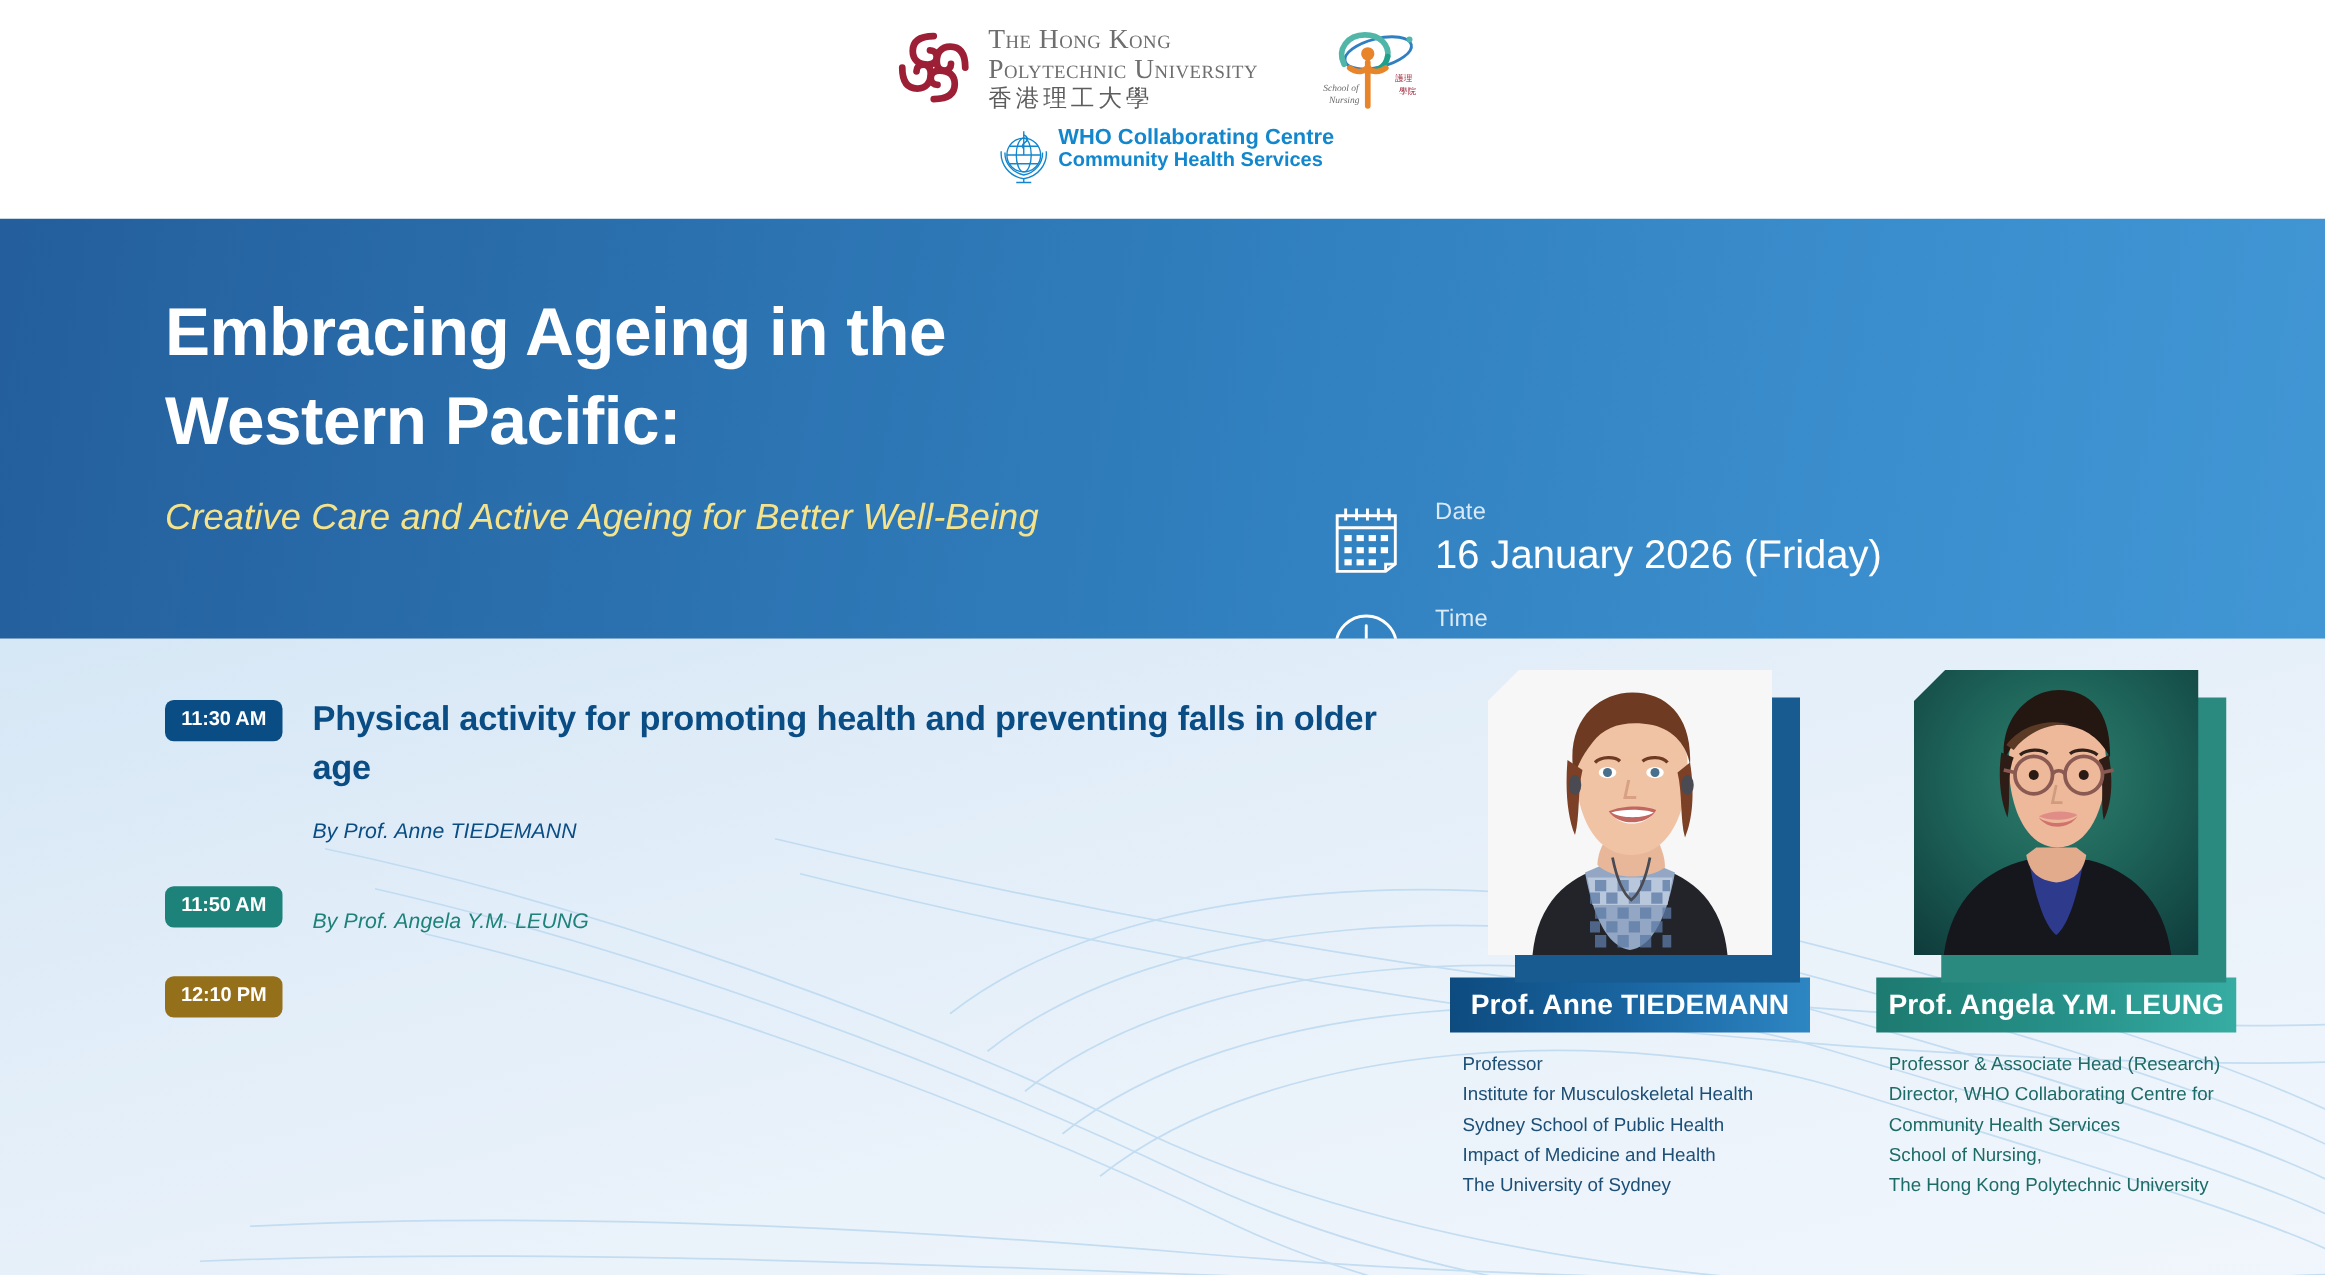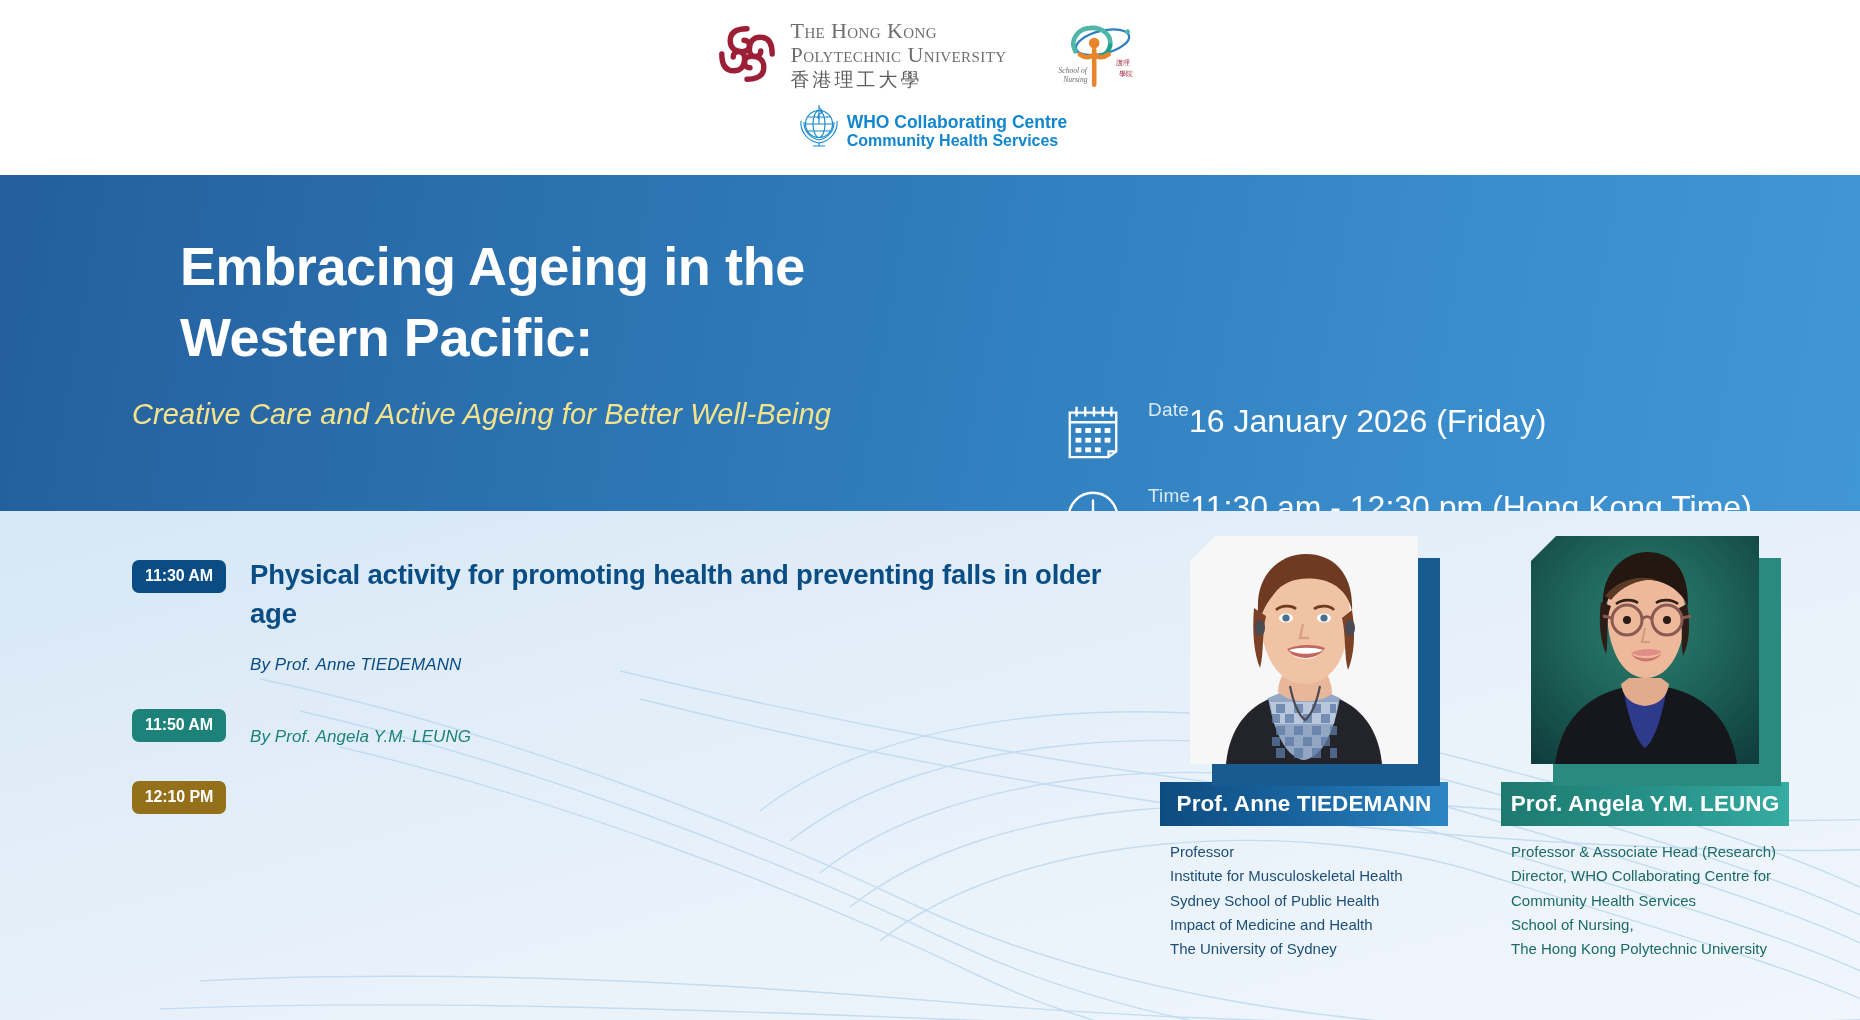--- a/index.html
+++ b/index.html
@@ -32,48 +32,48 @@
   .polyu-zh {
     font-family: "DejaVu Sans", sans-serif;
     font-size: 19px; color: #5d5d5d; letter-spacing: 3px; margin-top: 4px;
   }
   .son-logo { width: 92px; height: 72px; flex: 0 0 auto; }
 
   .logo-row-bottom {
     position: absolute; left: 0; top: 100px; width: 1860px;
     display: flex; justify-content: center; align-items: center;
   }
-  .who-logo { display: flex; align-items: flex-end; gap: 2px; }
+  .who-logo { display: flex; align-items: flex-start; gap: 2px; }
   .who-mark { width: 52px; height: 50px; flex: 0 0 auto; }
   .who-text { display: flex; flex-direction: column; line-height: 1.12; }
   .who-l1 { font-size: 17.5px; font-weight: bold; color: #1287cd; white-space: nowrap; }
   .who-l2 { font-size: 16px; font-weight: bold; color: #1287cd; white-space: nowrap; }
 
   
   .banner {
     position: absolute; left: 0; top: 175px; width: 1860px; height: 336px;
     background: linear-gradient(100deg, #245e9c 0%, #2a6eac 24%, #3180bf 55%, #3b8ecd 80%, #4196d4 100%);
     overflow: hidden;
   }
   .banner-title-wrap { position: absolute; left: 132px; top: 56px; }
   .banner-title {
     font-size: 54px; font-weight: bold; color: #ffffff;
-    line-height: 1.32; letter-spacing: -0.4px; white-space: pre-line; margin-left: 48px;
+    line-height: 1.32; letter-spacing: -0.4px; white-space: pre-line;
   }
   .banner-sub {
     margin-top: 24px;
     font-size: 29px; font-style: italic; color: #f5e38c;
     letter-spacing: .1px;
   }
 
   .meta-block { position: absolute; left: 1062px; top: 222px; }
   .meta-row { display: flex; align-items: flex-start; margin-bottom: 20px; }
   .meta-row:last-child { margin-bottom: 0; }
   .meta-icon { width: 62px; height: 66px; flex: 0 0 auto; margin-right: 24px; }
-  .meta-text { display: flex; flex-direction: row; padding-top: 2px; }
+  .meta-text { display: flex; flex-direction: column; padding-top: 2px; }
   .meta-label { font-size: 19px; color: #d9e9f6; line-height: 1.15; letter-spacing: .2px; }
   .meta-value { font-size: 32px; color: #ffffff; line-height: 1.18; margin-top: 4px; white-space: nowrap; }
 
   
   .lower {
     position: absolute; left: 0; top: 511px; width: 1860px; height: 528px;
     background: linear-gradient(165deg, #d6e7f5 0%, #dfecf8 25%, #eaf2fa 60%, #f0f6fc 100%);
     overflow: hidden;
   }
   .swirl { position: absolute; left: 0; top: 0; width: 1860px; height: 509px; }

